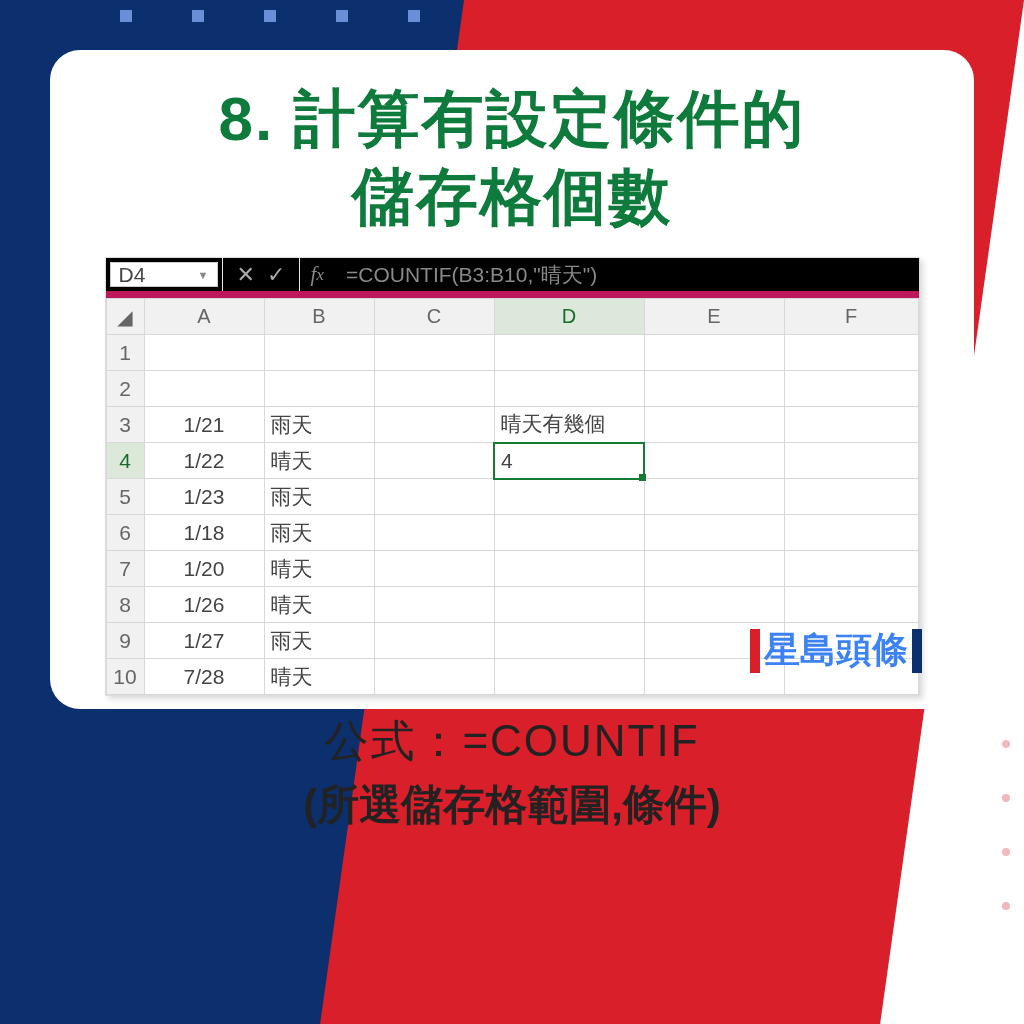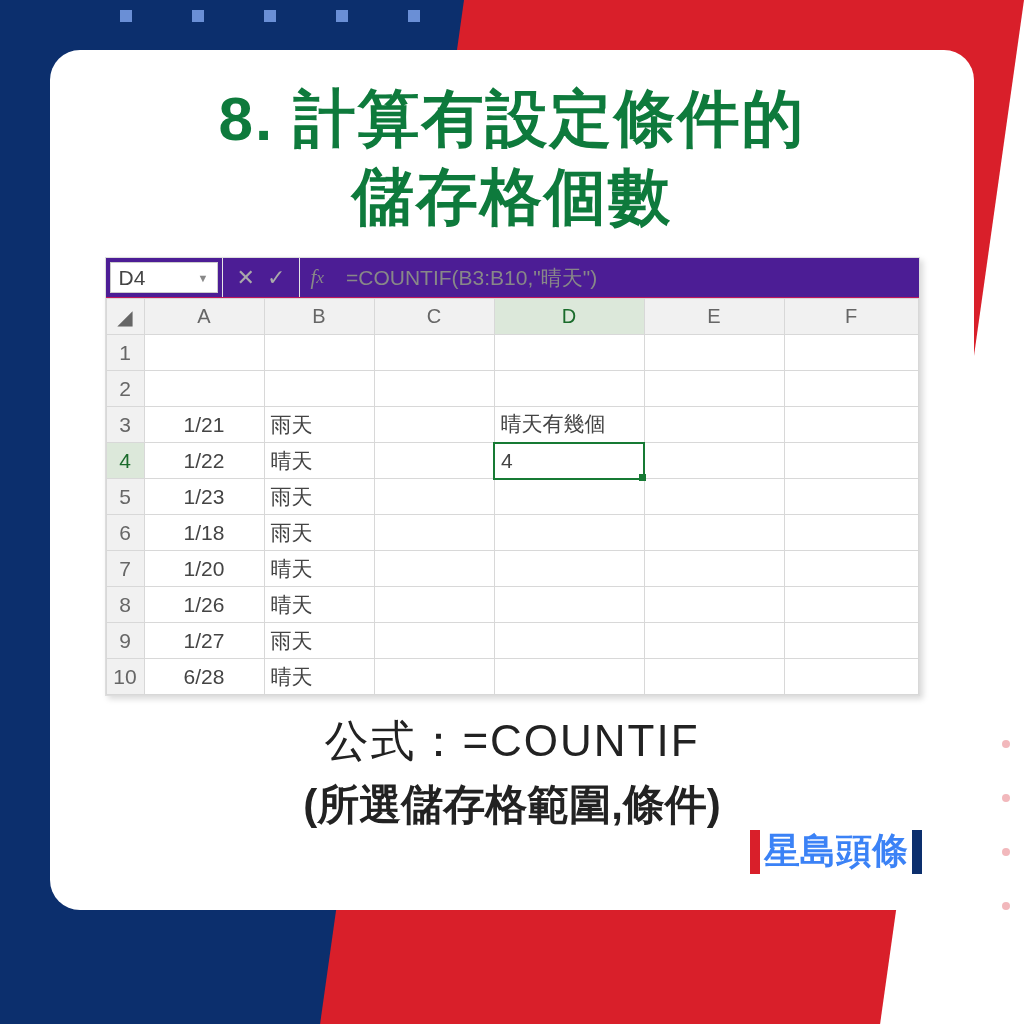--- a/index.html
+++ b/index.html
@@ -27,21 +27,21 @@
     position:absolute;
     display:flex;
   }
   .top-dots { top:10px; left:120px; gap:60px; }
   .top-dots span { width:12px; height:12px; background:#6a8fd6; }
   .right-dots { right:14px; top:740px; flex-direction:column; gap:46px; }
   .right-dots span { width:8px; height:8px; border-radius:50%; background:#f2b8bc; }
   .card {
     position:absolute;
     left:50px; top:50px;
-    width:924px; height:860px;
+    width:924px; height:659px;
     background:#fff;
     border-radius:30px;
     padding:30px 40px 20px 40px;
   }
   .title {
     color:#0e7a3c;
     font-weight:900;
     font-size:62px;
     text-align:center;
     line-height:1.25;
@@ -51,23 +51,23 @@
     margin:22px auto 16px auto;
     width:815px;
     border:1px solid #ddd;
     box-shadow:3px 3px 6px rgba(0,0,0,0.15);
     font-size:21px;
     color:#444;
   }
   .toolbar {
     display:flex;
     align-items:stretch;
-    border-bottom:1px solid #be185d;
+    border-bottom:7px solid #be185d;
     height:40px;
-    background:#4c1d95;
+    background:#000000;
   }
   .namebox {
     width:108px; border:1px solid #ccc; margin:4px;
     display:flex; align-items:center; justify-content:space-between;
     padding:0 8px; background:#fff;
   }
   .namebox .arr { color:#888; font-size:11px; }
   .tb-group {
     display:flex; align-items:center; gap:12px;
     border-left:1px solid #e6e6e6;
@@ -279,21 +279,21 @@
             <td class="rownum">9</td>
             <td class="right">1/27</td>
             <td>雨天</td>
             <td></td>
             <td></td>
             <td></td>
             <td></td>
           </tr>
           <tr>
             <td class="rownum">10</td>
-            <td class="right">6/28</td>
+            <td class="right">7/28</td>
             <td>晴天</td>
             <td></td>
             <td></td>
             <td></td>
             <td></td>
           </tr>
         </tbody>
     </table>
   </div>
 

